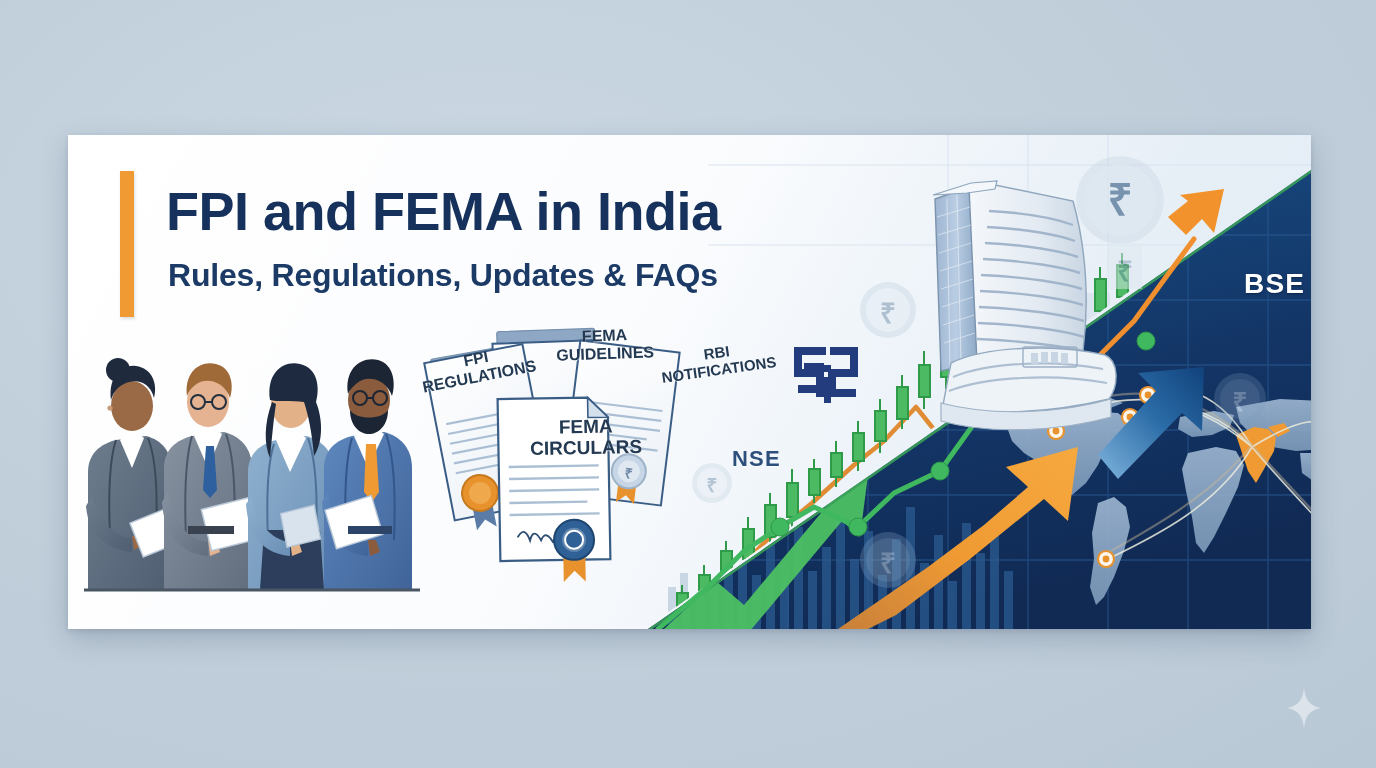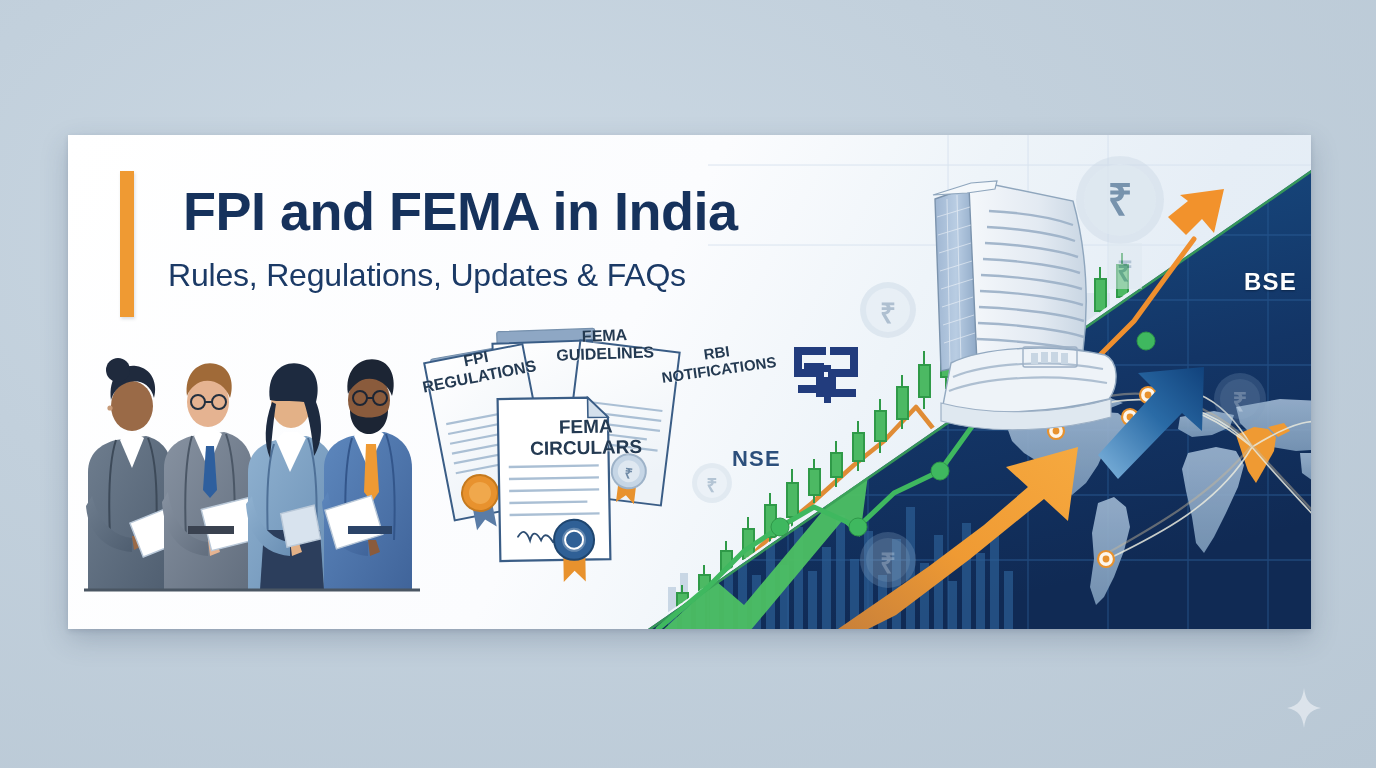--- a/index.html
+++ b/index.html
@@ -82,49 +82,48 @@
     position: absolute;
     left: 46px;
     top: 18px;
     font-size: 54px;
     font-weight: 700;
     letter-spacing: -0.5px;
     color: #16325c;
     line-height: 1.04;
     white-space: nowrap;
     text-shadow: 0 1px 1px rgba(255,255,255,.9);
-    margin-left: 17px;
   }
   #subtitle-text {
     position: absolute;
     left: 48px;
     top: 92px;
     font-size: 32px;
-    font-weight: 400;
+    font-weight: 700;
     letter-spacing: -0.2px;
     color: #1b3a66;
     white-space: nowrap;
     text-shadow: 0 1px 1px rgba(255,255,255,.9);
   }
 
   
   .exch-label {
     position: absolute;
     font-weight: 700;
     letter-spacing: 1.2px;
   }
   #label-nse {
     left: 664px; top: 311px;
     font-size: 22px;
     color: #2c4f7c;
     text-shadow: 0 1px 1px rgba(255,255,255,.85);
   }
   #label-bse {
     left: 1176px; top: 133px;
-    font-size: 24px;
+    font-size: 28px;
     color: #ffffff;
     text-shadow: 0 1px 2px rgba(8,24,48,.55);
   }
 
   
   #sebi-logo {
     position: absolute;
     left: 718px;
     top: 208px;
     width: 84px;

